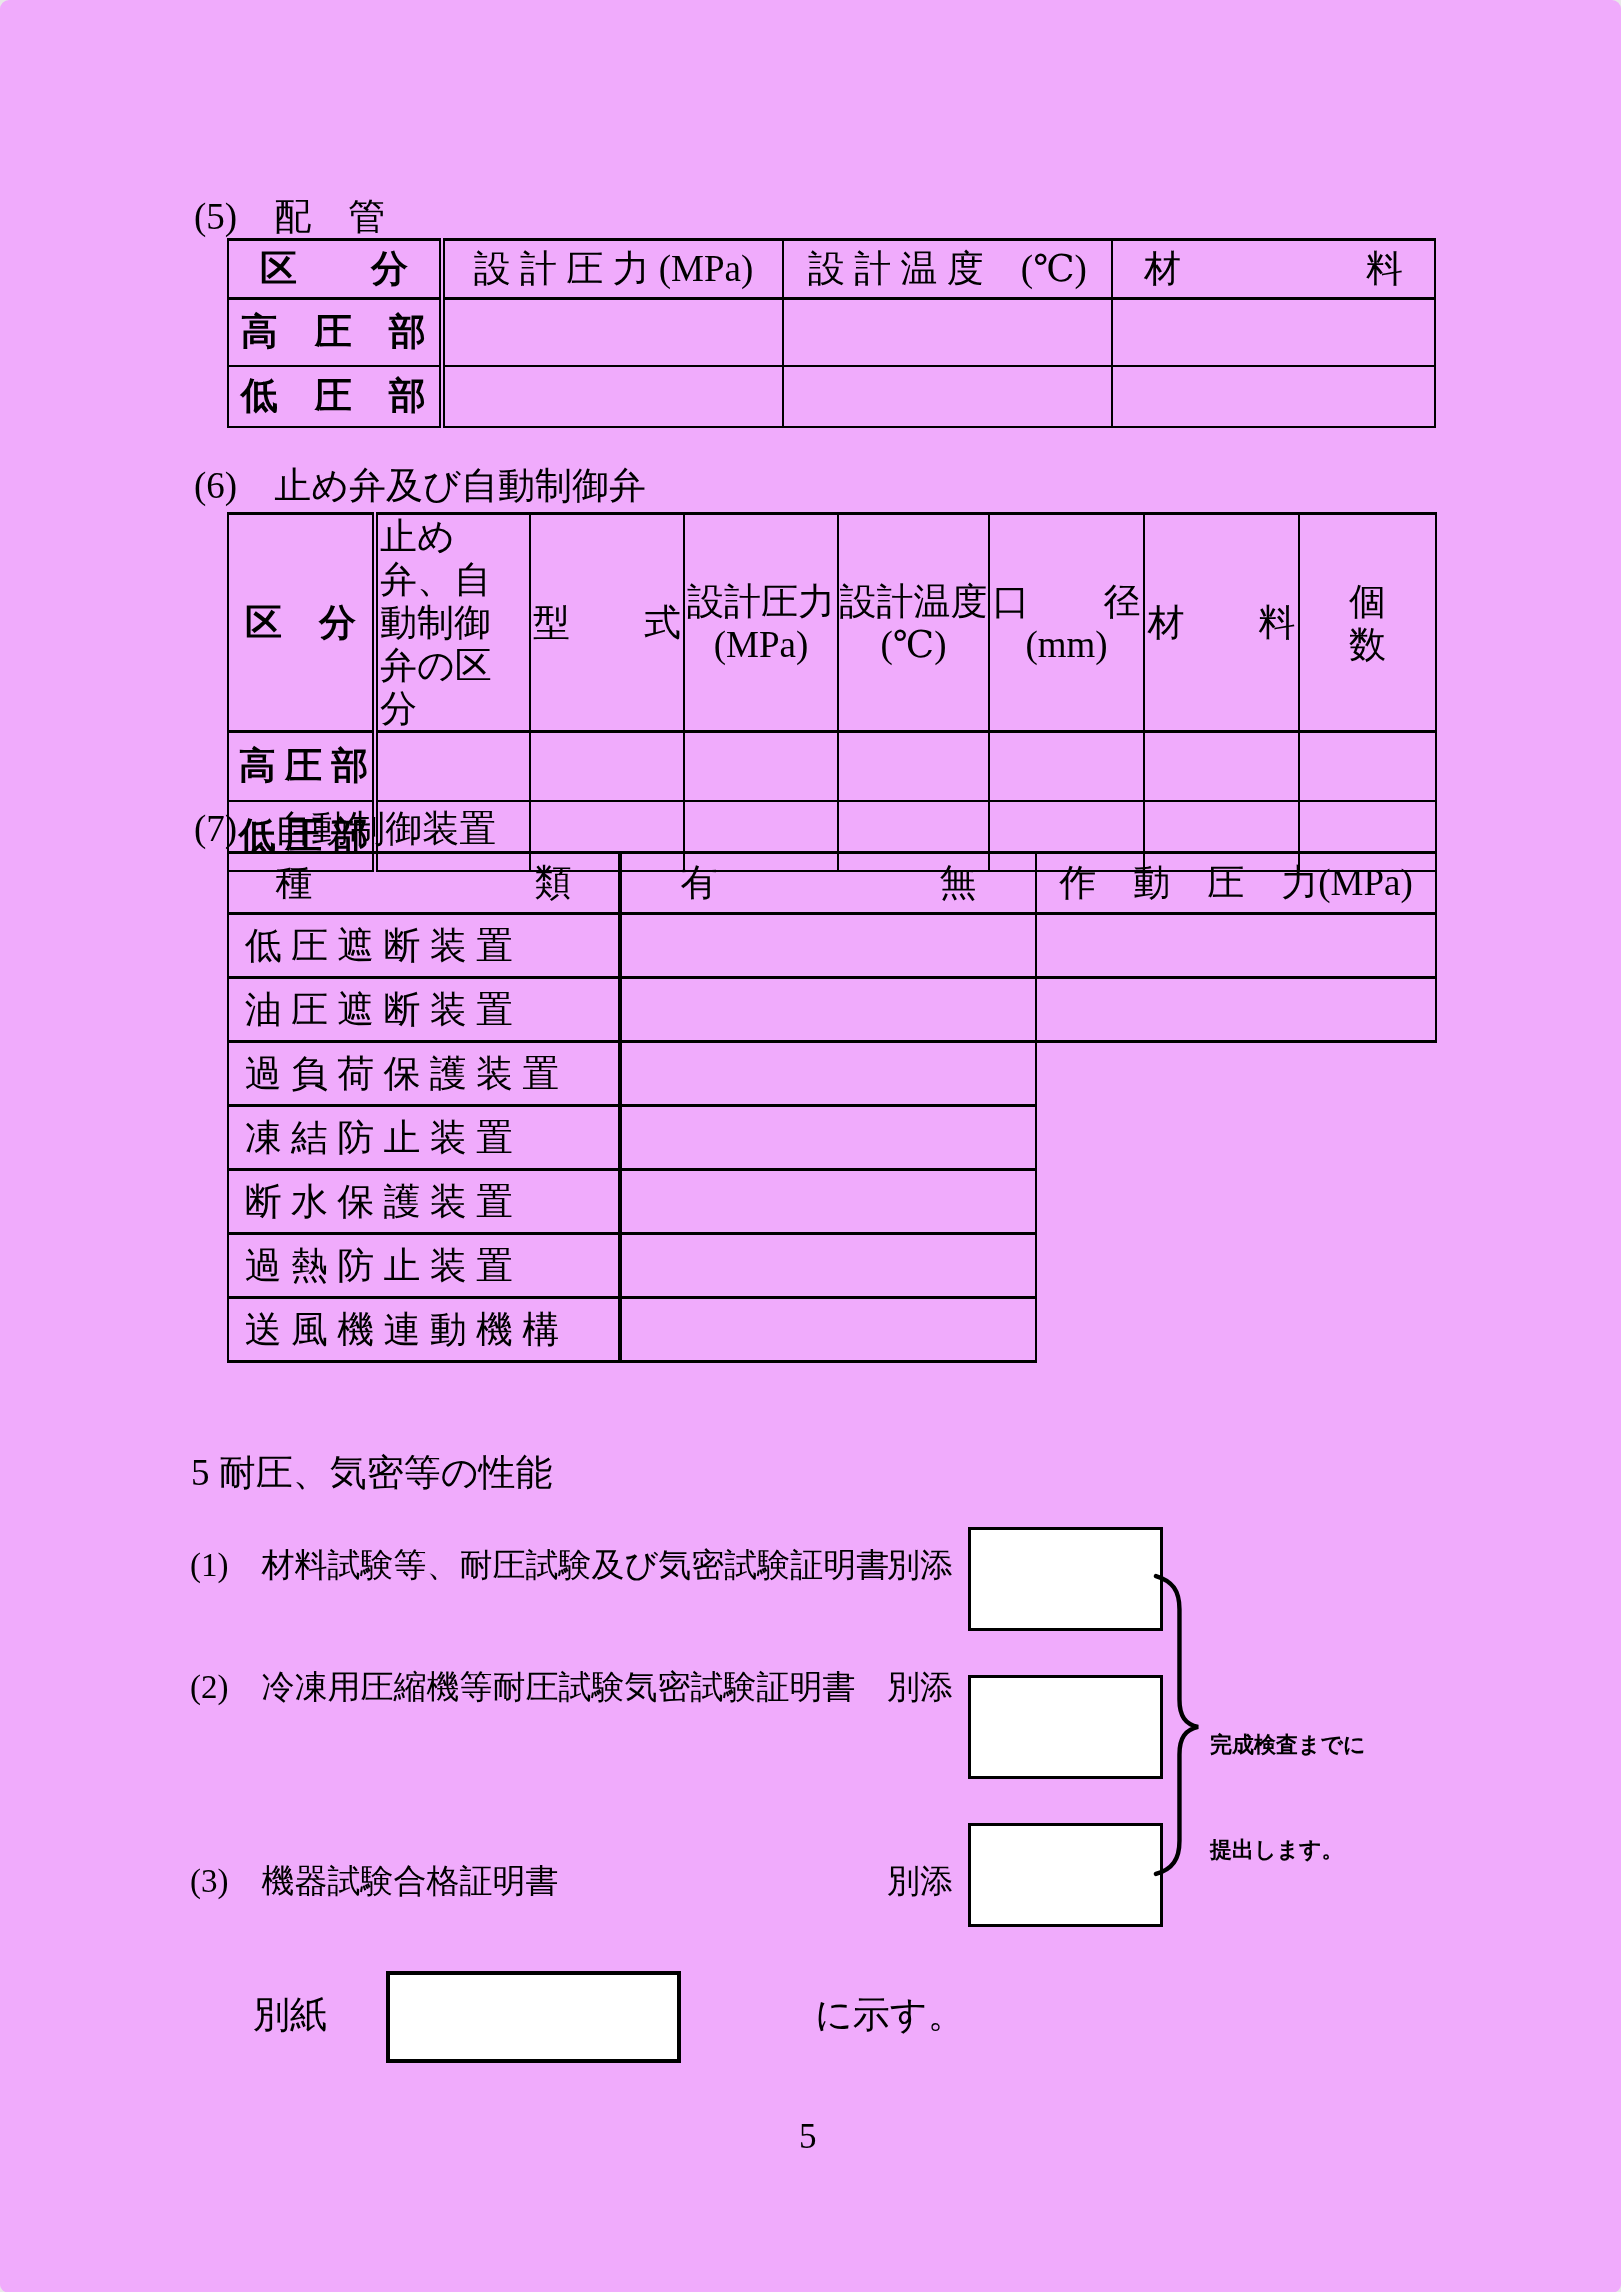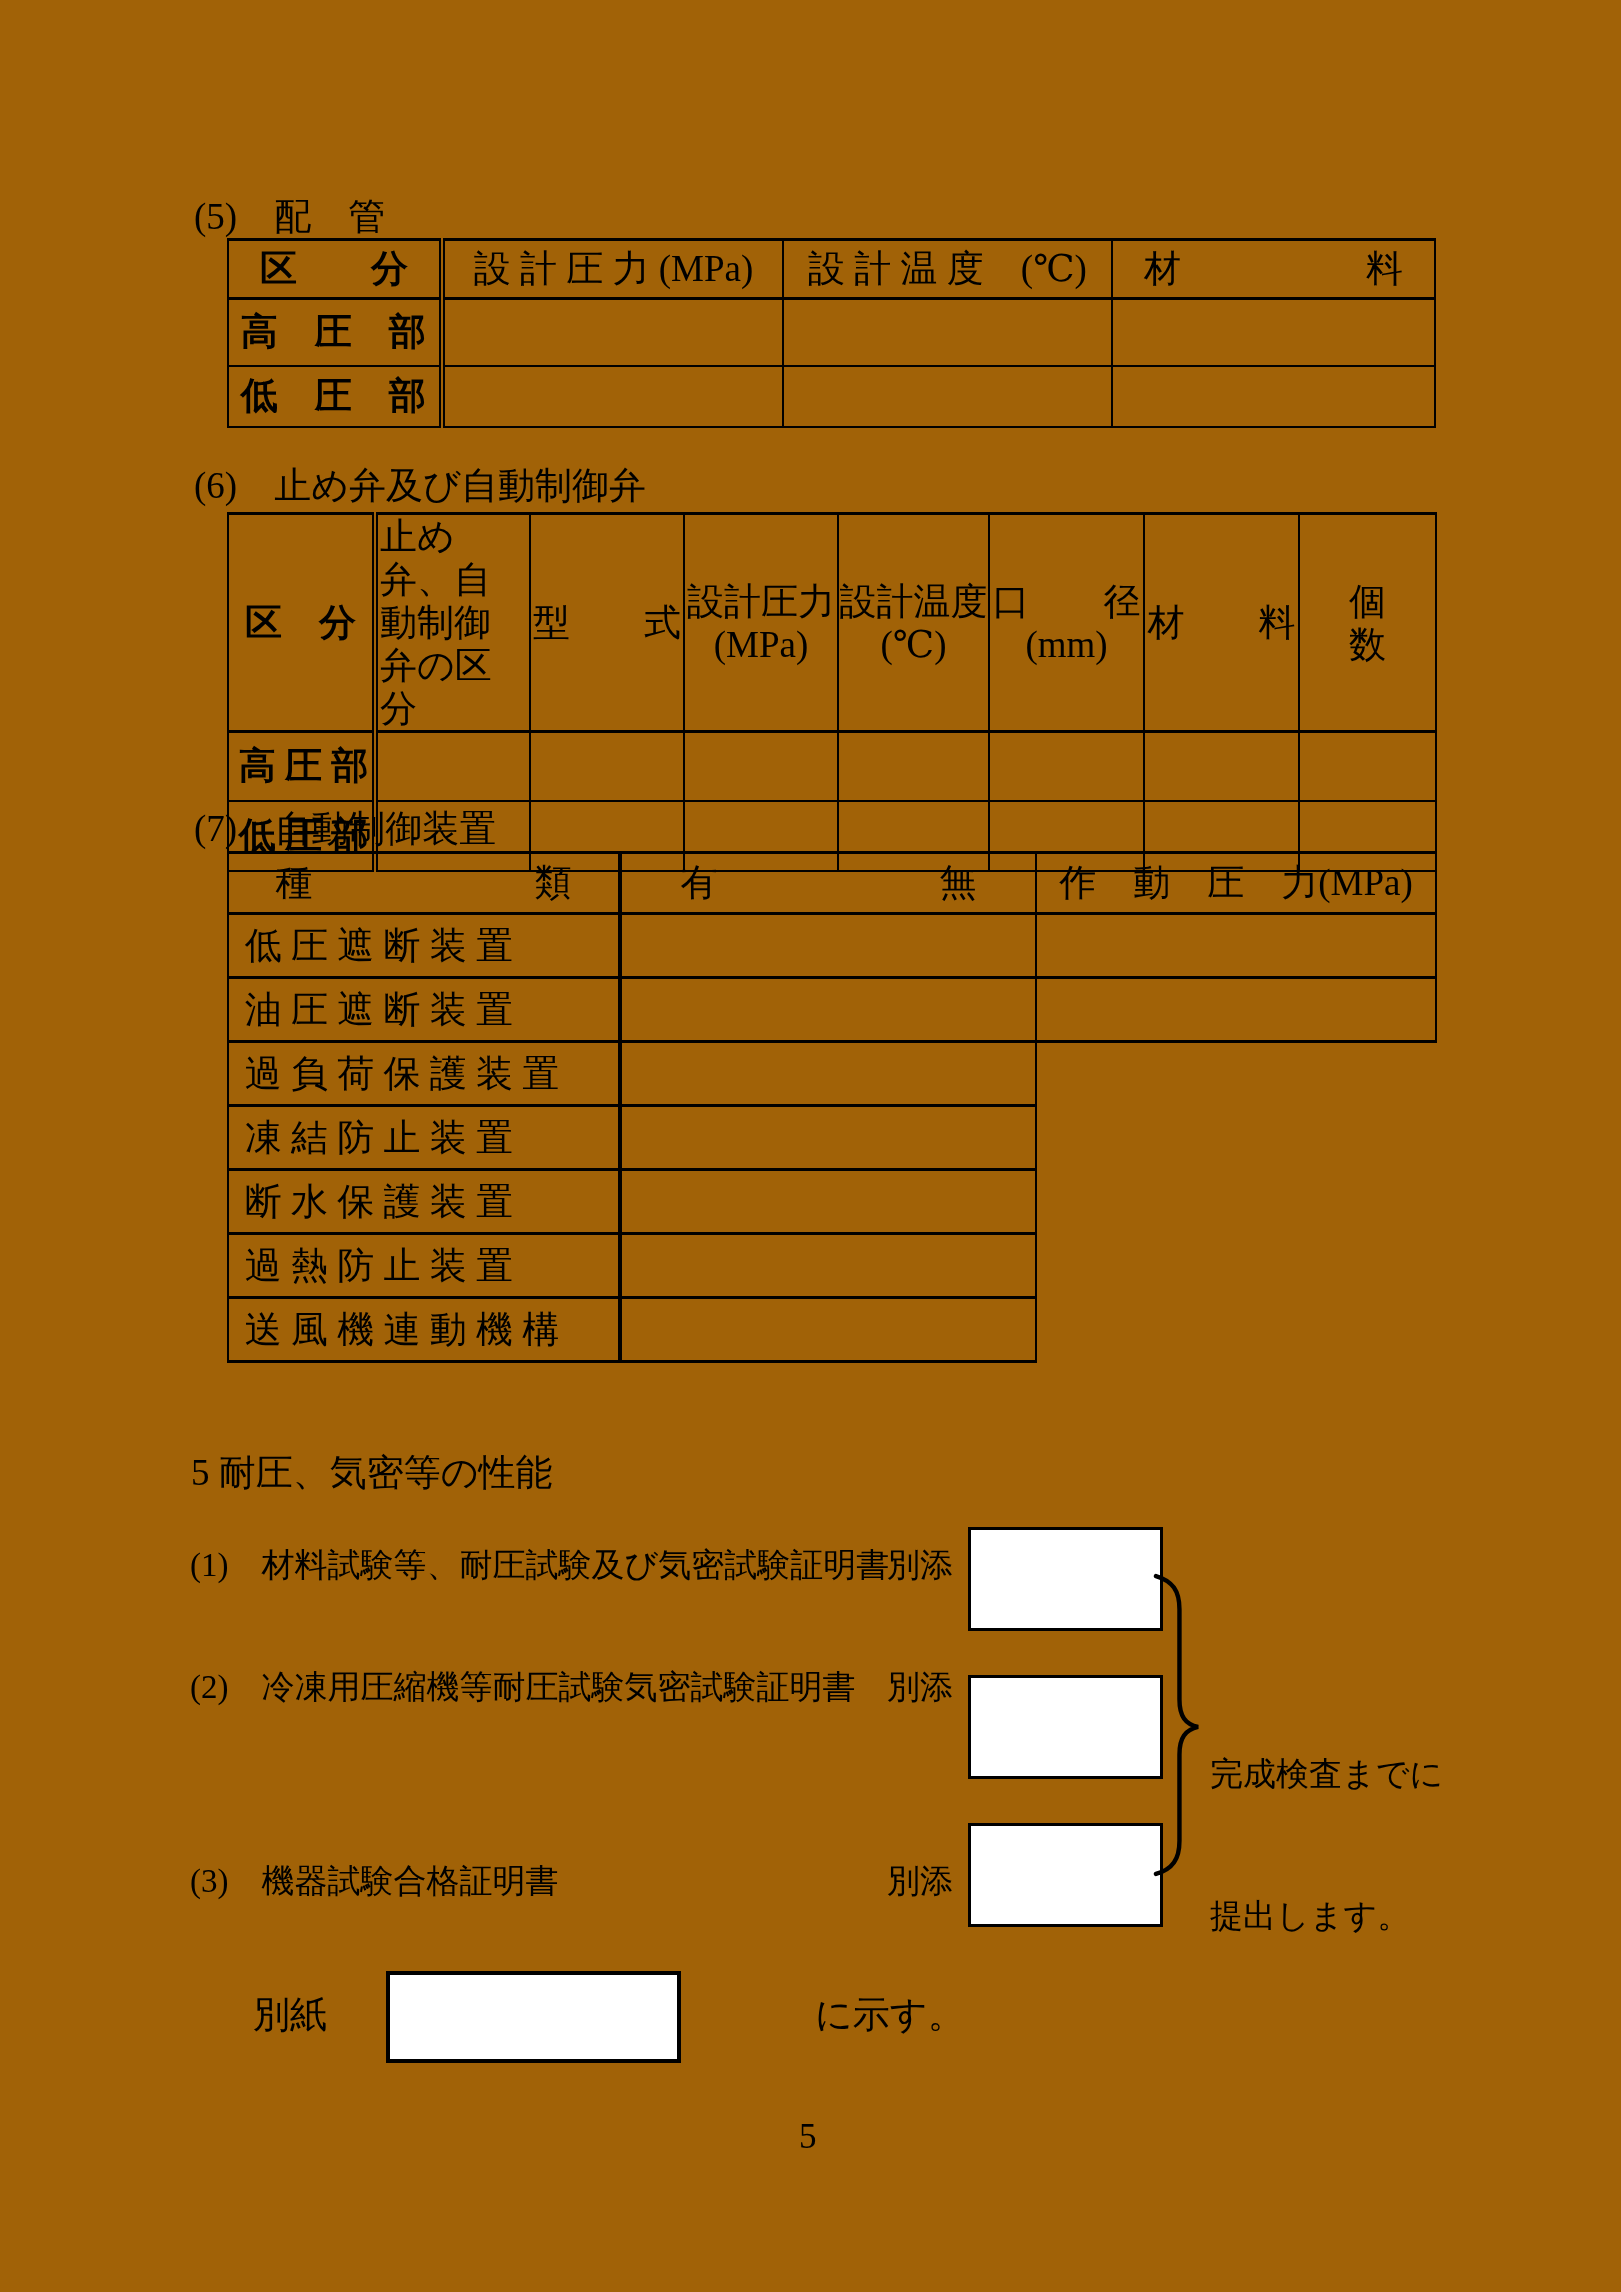--- a/index.html
+++ b/index.html
@@ -1,20 +1,21 @@
 <!DOCTYPE html>
 <html><head>
 <meta charset="utf-8">
 <style>
   html,body { margin:0; padding:0; background:#e8e8e8; }
   .page {
     position:relative; width:1621px; height:2293px; margin:0 auto;
-    background:#a16207; color:#000;
+    background:#f0abfc; color:#000;
     font-family:"Liberation Serif","DejaVu Serif",serif;
     overflow:hidden;
+    border-radius:9px;
   }
   .abs { position:absolute; }
   .lbl { position:absolute; font-size:37px; line-height:1.15; white-space:pre; }
   .small { font-size:33px; }
 
   table.doc {
     position:absolute; border-collapse:collapse; table-layout:fixed;
   }
   table.doc th, table.doc td {
     padding:0; font-weight:normal; font-size:37px; color:#000;
@@ -34,21 +35,21 @@
   
   .t7 th, .t7 td {
     border:2.9px solid #000; border-top-width:3.9px; border-bottom-width:3.9px;
   }
   .t7 .c0 { border-right-width:4.9px; }
   .t7 .ghost { border:none; }
   .rowlbl7 { text-align:left !important; padding-left:15.7px !important; white-space:pre; }
 
   .attach-box { position:absolute; width:189px; height:98px; border:3.9px solid #000; background:#fff; }
   .big-box { position:absolute; width:287px; height:84px; border:4.9px solid #000; background:#fff; }
-  .note { position:absolute; font-size:33px; white-space:pre; }
+  .note { position:absolute; font-size:22px; white-space:pre;font-weight:bold; }
   .pagenum { position:absolute; font-size:35px; }
 </style>
 </head>
 <body>
 
 <div class="page">
 
   <div class="lbl" style="left:194px;top:196px">(5)　配　管</div>
 
   <table class="doc t56 t5" style="left:227px;top:238px;width:1208px">

